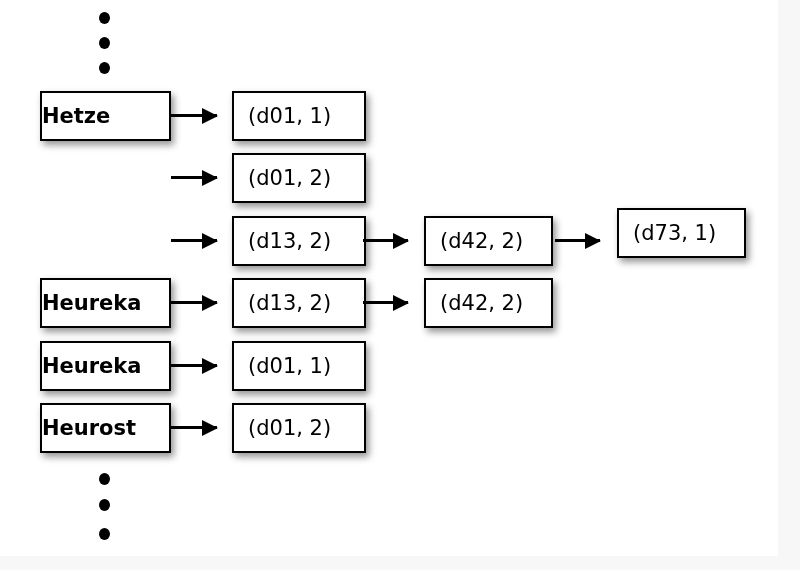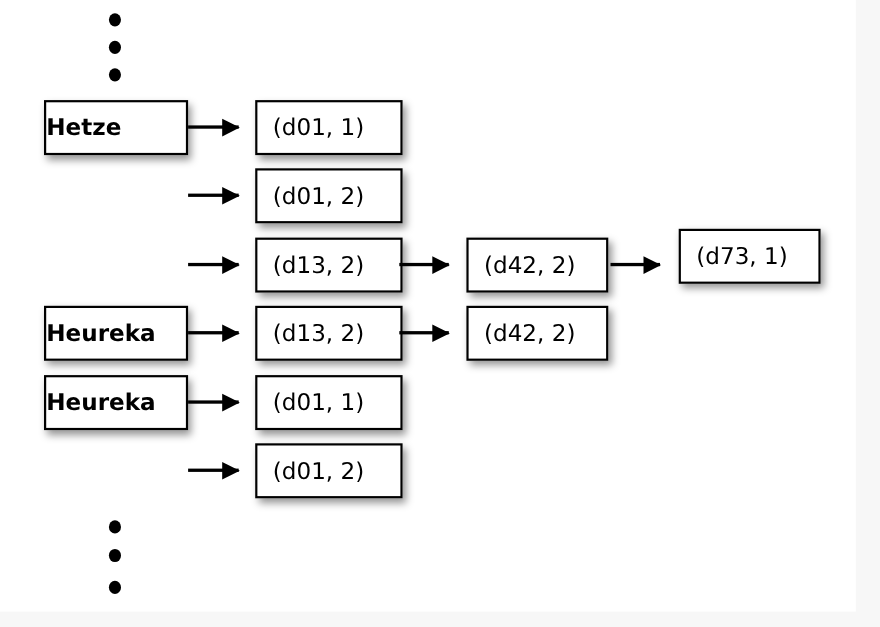--- a/index.html
+++ b/index.html
@@ -111,20 +111,23 @@
 
   <div class="box term" style="left:40px; top:91px;">
     <span class="label">Hetze</span>
   </div>
   <div class="box term" style="left:40px; top:278px;text-align:right;">
     <span class="label">Heureka</span>
   </div>
   <div class="box term" style="left:40px; top:341px;">
     <span class="label">Heureka</span>
   </div>
+  <div class="box term" style="left:40px; top:403px;">
+    <span class="label">Heurost</span>
+  </div>
 
   <div class="arrow" style="left:171px; top:114px; width:46px;"></div>
   <div class="arrow" style="left:171px; top:176px; width:46px;"></div>
   <div class="arrow" style="left:171px; top:239px; width:46px;"></div>
   <div class="arrow" style="left:171px; top:301px; width:46px;"></div>
   <div class="arrow" style="left:171px; top:364px; width:46px;"></div>
   <div class="arrow" style="left:171px; top:426px; width:46px;"></div>
 
   <div class="box post" style="left:232px; top:91px;">
     <span class="label">(d01, 1)</span>

